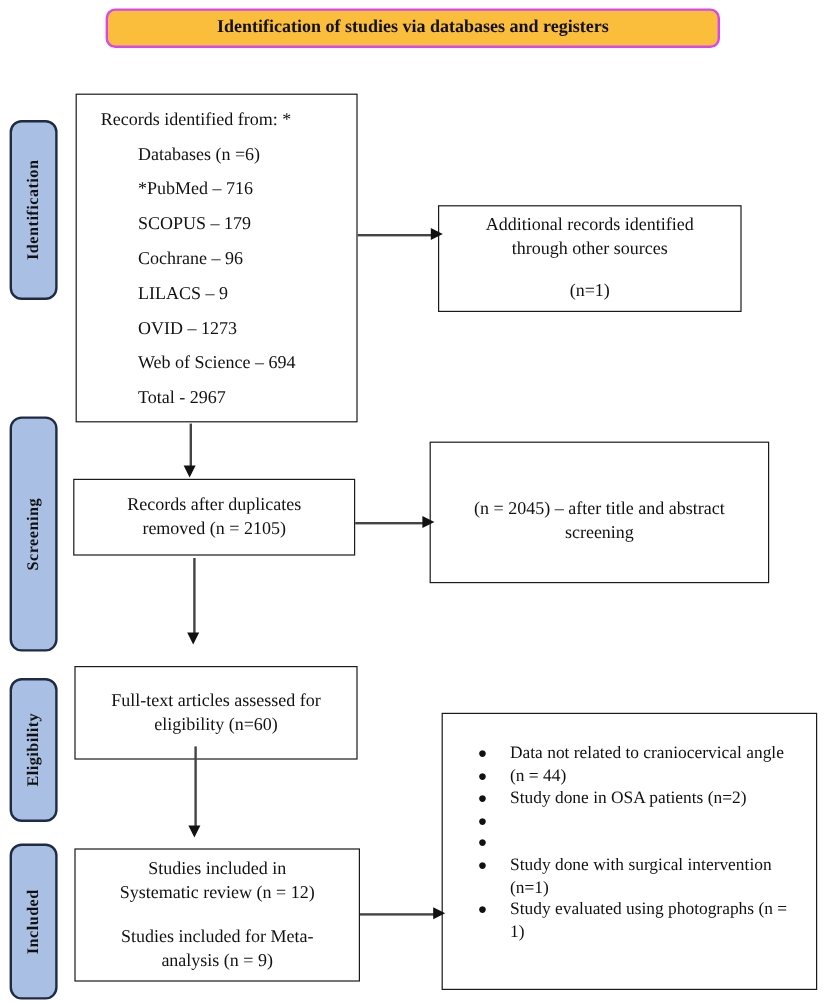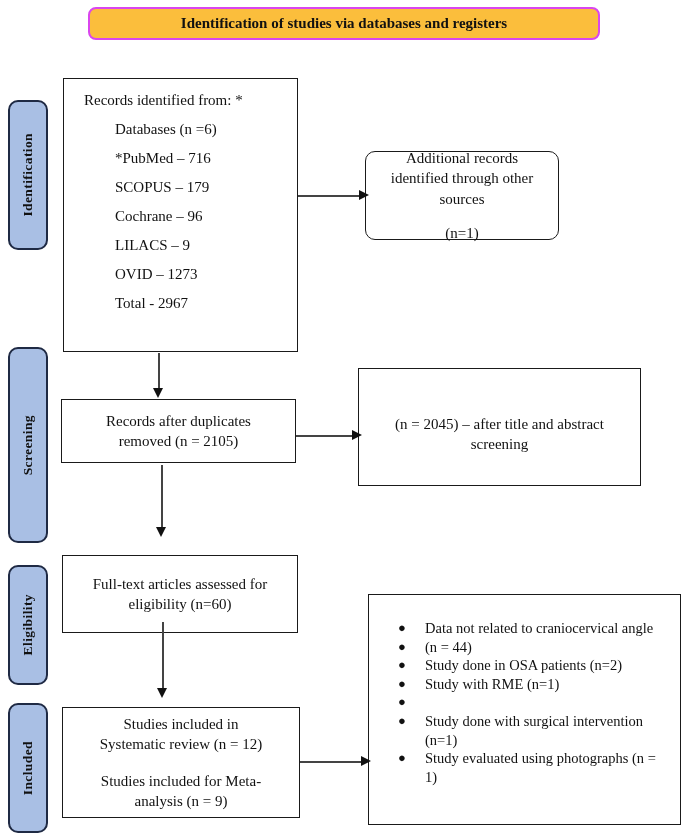--- a/index.html
+++ b/index.html
@@ -63,23 +63,22 @@
   .fbox.center { text-align: center; display: flex; flex-direction: column; justify-content: center; }
 
   #box-records {
     left: 63px; top: 78px; width: 235px; height: 274px;
     padding: 7px 20px;
     line-height: 29px;
   }
   #box-records .indent { padding-left: 31px; }
 
   #box-additional {
-    left: 365px; top: 151px; width: 194px; height: 89px;
+    left: 365px; top: 171px; width: 253px; height: 89px;
     padding: 8px 14px;
-    border-radius: 10px;
   }
   #box-additional .count { margin-top: 14px; }
 
   #box-duplicates {
     left: 61px; top: 399px; width: 235px; height: 64px;
     padding: 6px 26px;
   }
 
   #box-excluded1 {
     left: 358px; top: 368px; width: 283px; height: 118px;
@@ -169,20 +168,21 @@
   </div>
 
   <div class="fbox" id="box-records">
     <div>Records identified from: *</div>
     <div class="indent">Databases (n =6)</div>
     <div class="indent">*PubMed – 716</div>
     <div class="indent">SCOPUS – 179</div>
     <div class="indent">Cochrane – 96</div>
     <div class="indent">LILACS – 9</div>
     <div class="indent">OVID – 1273</div>
+    <div class="indent">Web of Science – 694</div>
     <div class="indent">Total - 2967</div>
   </div>
 
   <div class="fbox center" id="box-additional">
     <div>Additional records identified through other sources</div>
     <div class="count">(n=1)</div>
   </div>
 
   <div class="fbox center" id="box-duplicates">
     <div>Records after duplicates removed (n = 2105)</div>
@@ -205,21 +205,20 @@
       <li>
         <span class="bullet">●</span>
         <span class="item-text">(n = 44)</span>
       </li>
       <li>
         <span class="bullet">●</span>
         <span class="item-text">Study done in OSA patients (n=2)</span>
       </li>
       <li>
         <span class="bullet">●</span>
-        <span class="item-text">Study with RME (n=1)</span>
       </li>
       <li>
         <span class="bullet">●</span>
       </li>
       <li>
         <span class="bullet">●</span>
         <span class="item-text">Study done with surgical intervention (n=1)</span>
       </li>
       <li>
         <span class="bullet">●</span>

